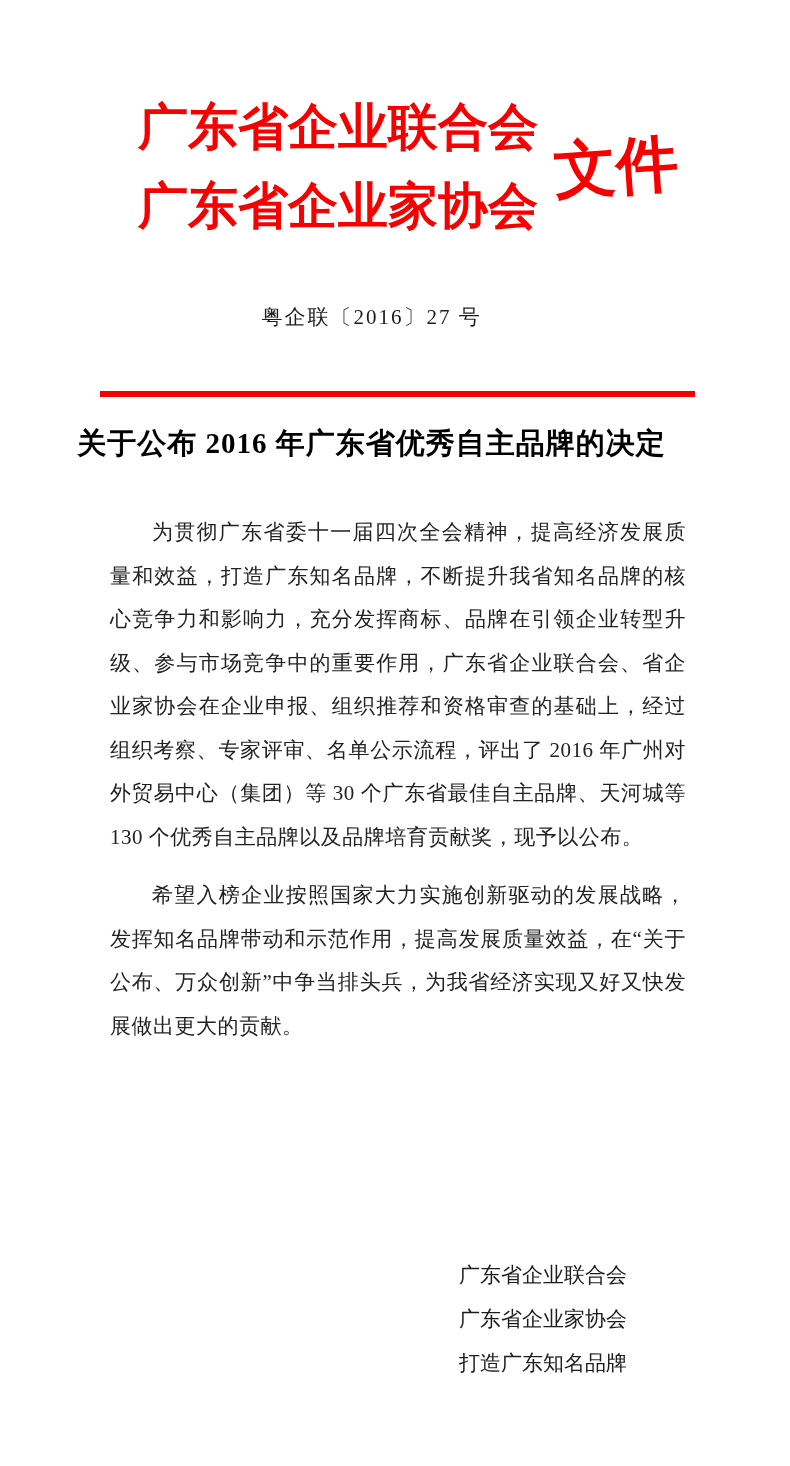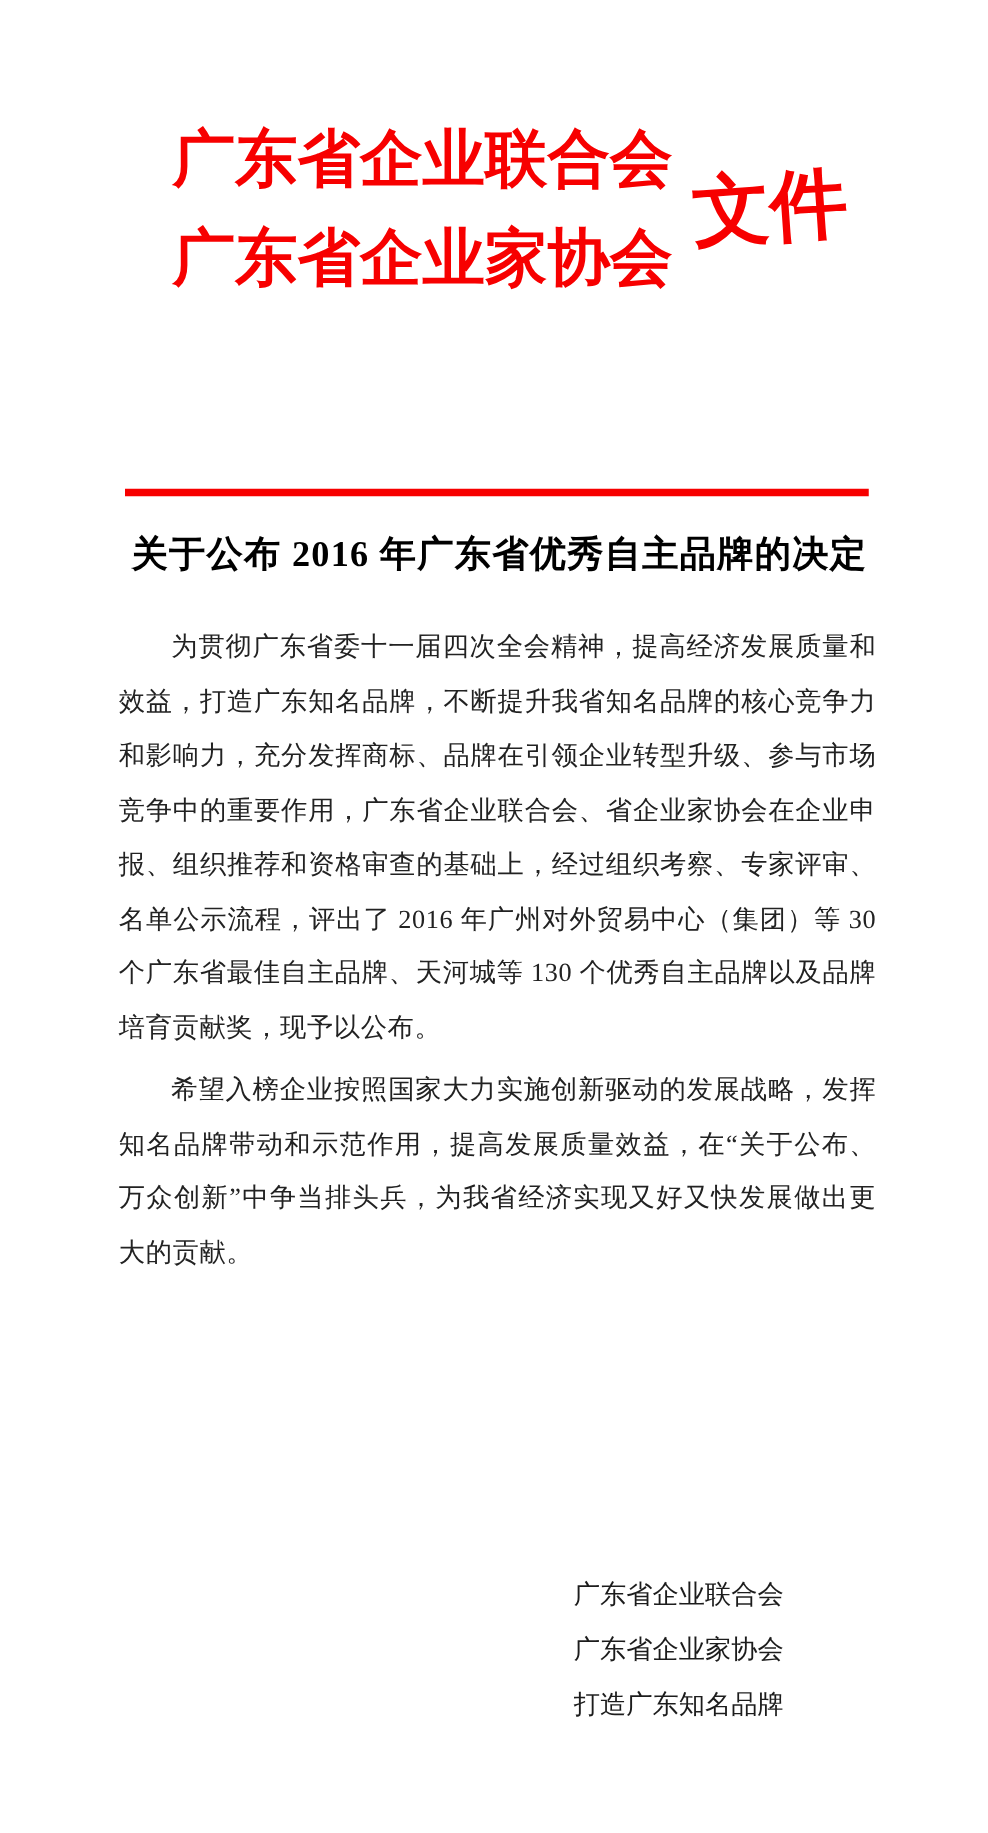--- a/index.html
+++ b/index.html
@@ -73,38 +73,37 @@
     position: absolute;
     top: 424px;
     left: 0;
     width: 100%;
     text-align: center;
     font-size: 29px;
     font-weight: bold;
     letter-spacing: 1px;
     color: #000000;
     white-space: nowrap;
-    padding-left: 28px;
   }
 
   
   .doc-body {
     position: absolute;
     top: 496px;
     left: 95px;
     width: 606px;
     font-size: 21px;
     line-height: 43.5px;
     letter-spacing: 0.5px;
     color: #222222;
     text-align: justify;
     word-break: break-all;
   }
   .doc-body p {
-    margin: 0;
+    margin: 15px;
     text-indent: 42px;
   }
   .doc-body p + p {
     margin-top: 6px;
   }
 
   
   .signature {
     position: absolute;
     top: 1253px;
@@ -125,20 +124,21 @@
 <div class="page">
 
   <div class="masthead">
     <div class="org-names">
       <div class="org-line">广东省企业联合会</div>
       <div class="org-line">广东省企业家协会</div>
     </div>
     <div class="doc-type-label">文件</div>
   </div>
 
+  <div class="doc-number">粤企联〔2016〕27 号</div>
 
   <div class="red-divider"></div>
 
   <div class="doc-title">关于公布 2016 年广东省优秀自主品牌的决定</div>
 
   <div class="doc-body">
     <p>为贯彻广东省委十一届四次全会精神，提高经济发展质量和效益，打造广东知名品牌，不断提升我省知名品牌的核心竞争力和影响力，充分发挥商标、品牌在引领企业转型升级、参与市场竞争中的重要作用，广东省企业联合会、省企业家协会在企业申报、组织推荐和资格审查的基础上，经过组织考察、专家评审、名单公示流程，评出了 2016 年广州对外贸易中心（集团）等 30 个广东省最佳自主品牌、天河城等 130 个优秀自主品牌以及品牌培育贡献奖，现予以公布。</p>
     <p>希望入榜企业按照国家大力实施创新驱动的发展战略，发挥知名品牌带动和示范作用，提高发展质量效益，在“关于公布、万众创新”中争当排头兵，为我省经济实现又好又快发展做出更大的贡献。</p>
   </div>
 

